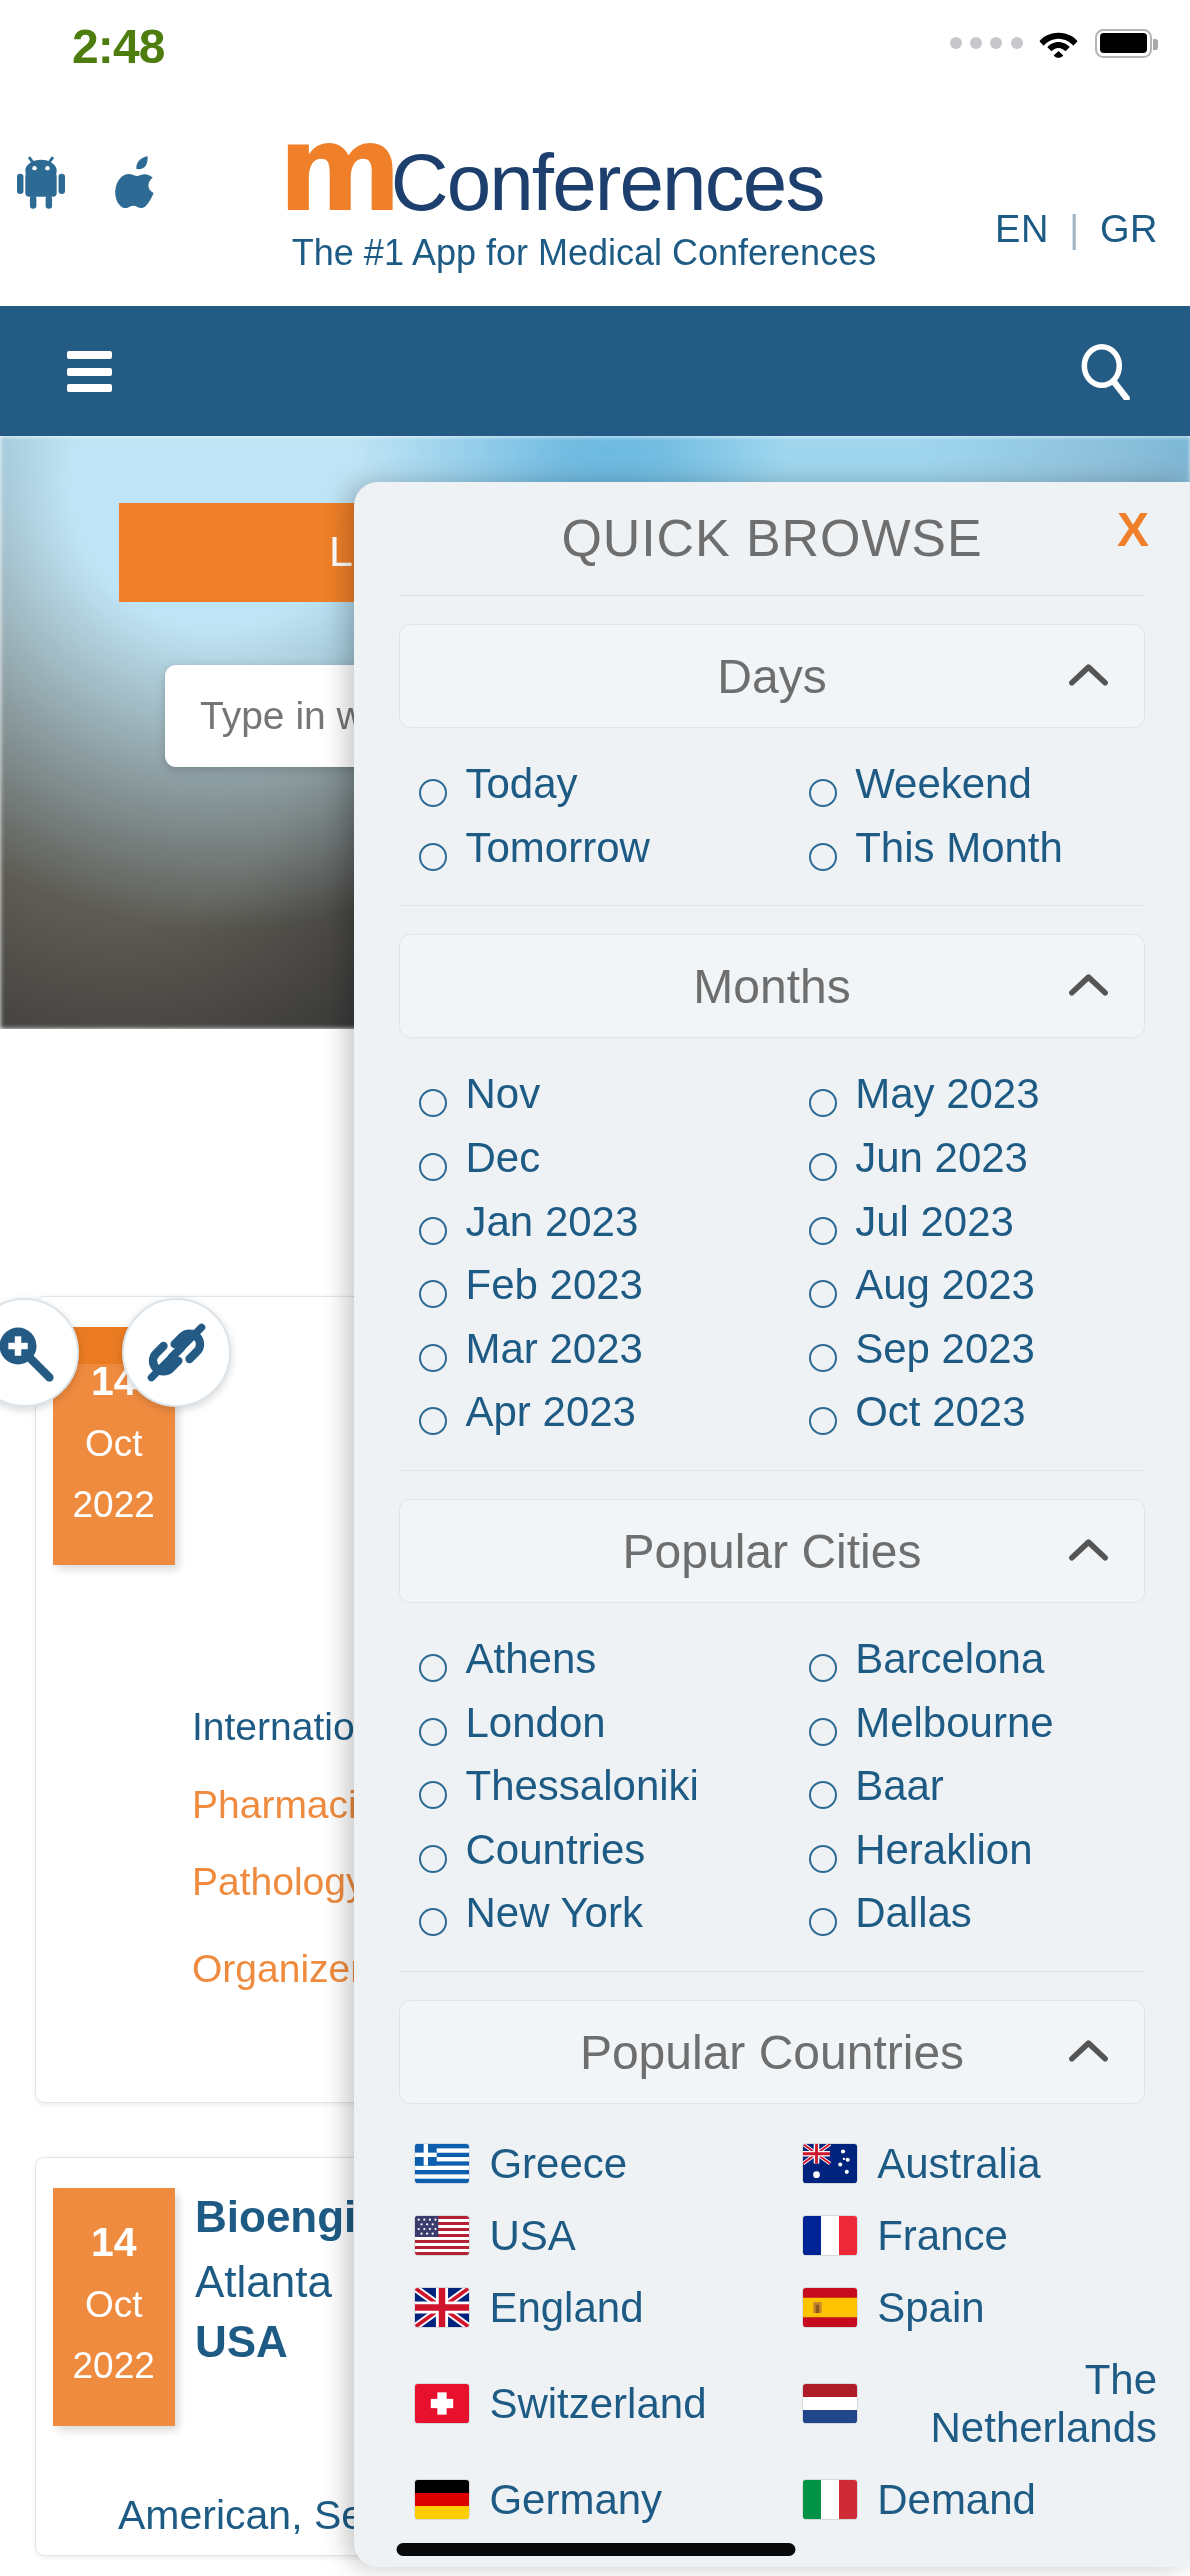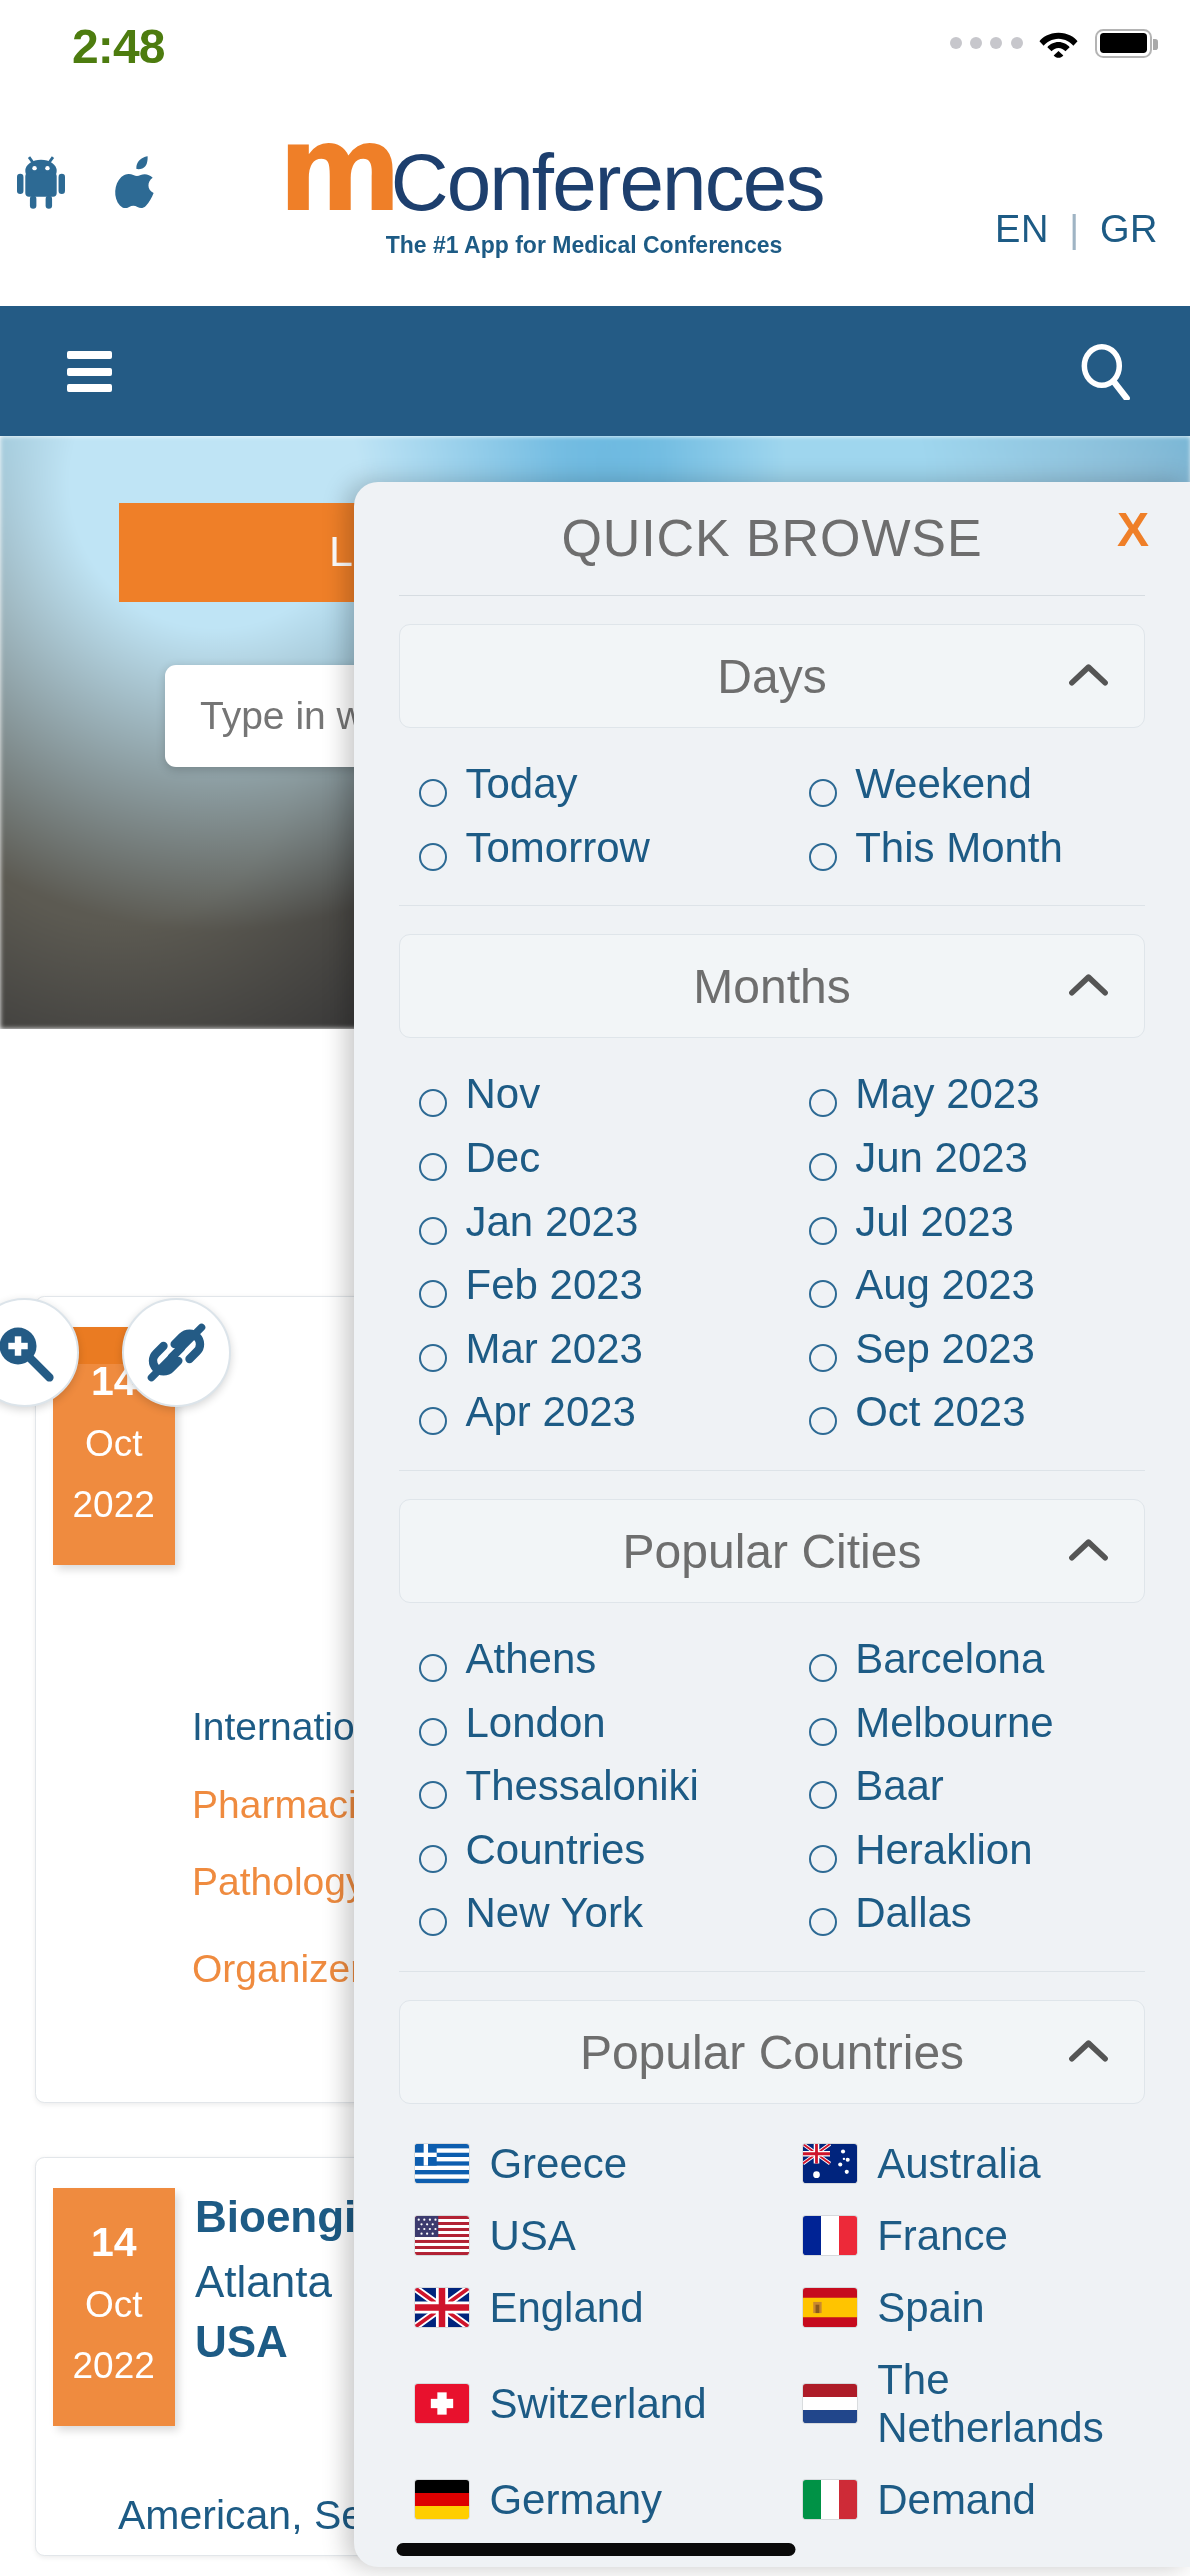--- a/index.html
+++ b/index.html
@@ -26,21 +26,21 @@
                      background:#a9a9a9; border-radius:0 2.8px 2.8px 0; }
   .sb-batt i { position:absolute; inset:2.8px; background:#000; border-radius:3.7px; display:block; }
 
   
   .brandbar { position:absolute; top:93px; left:0; width:1191px; height:213px; background:#fff; }
   .os-icons { position:absolute; left:16.7px; top:61px; display:flex; gap:48px; align-items:center; }
   .logo-wrap { position:absolute; left:278px; top:28px; width:612px; text-align:center; }
   .logo-line { display:flex; align-items:baseline; justify-content:flex-start; }
   .logo-m { font-family:"DejaVu Sans", sans-serif; font-size:119px; font-weight:700; color:#ef7f28; line-height:0.82; letter-spacing:-5.6px;}
   .logo-conf { font-size:80px; font-weight:400; color:#1d3f6e; letter-spacing:-1.9px; line-height:1; margin-left:-5.6px;}
-  .logo-tag { margin-top:9.3px; font-size:23px; font-weight:700; color:#1d5b85; text-align:center; letter-spacing:0px;}
+  .logo-tag { margin-top:9.3px; font-size:36px; font-weight:400; color:#1d5b85; text-align:center; letter-spacing:0px;}
   .lang { position:absolute; right:33px; top:115px; font-size:38px; color:#1d5b85; letter-spacing:0.5px;}
   .lang span { cursor:pointer; }
   .lang .sep { color:#9fb4c4; margin:0 9.3px;}
 
   
   .navbar { position:absolute; top:306px; left:0; width:1191px; height:130px; background:#245b85; }
   .hamburger { position:absolute; left:67px; top:45px; width:45px; height:41px; cursor:pointer;}
   .hamburger i { display:block; width:45px; height:8.3px; background:#fff; border-radius:1.9px; margin-bottom:8.3px; }
   .navsearch { position:absolute; right:57px; top:37px; width:57px; height:57px; cursor:pointer;}
 
@@ -154,21 +154,21 @@
   .radio {
     width:28px; height:28px; min-width:28px; border:2.8px solid #2d6a94;
     border-radius:50%; background:transparent; display:block;
   }
   .sec-sep { height:0.9px; background:#dde3e8; margin:16.7px 45px 0; }
 
   .flag {
     width:54px; min-width:54px; height:39px; border-radius:2.8px; overflow:hidden;
     box-shadow:0 0 0 0.9px rgba(0,0,0,.10); display:block; position:relative;
   }
-  .country-grid { display:grid; grid-template-columns:1fr 1fr; column-gap:5.6px; padding:24px 0 7.4px; margin:0 33px;}
+  .country-grid { display:grid; grid-template-columns:1fr 1fr; column-gap:5.6px; padding:24px 0 7.4px; margin:0 33px;text-align:right;}
   .country { display:flex; align-items:center; gap:20.4px; padding:12px 0 12px 28px;
              font-size:42px; color:#1d5b85; cursor:pointer; }
 
   
   .homebar { position:absolute; left:50%; transform:translateX(-50%); bottom:20.4px;
              width:399px; height:13px; background:#0a0a0a; border-radius:7.4px; }
 </style>
 </head>
 <body>
 

